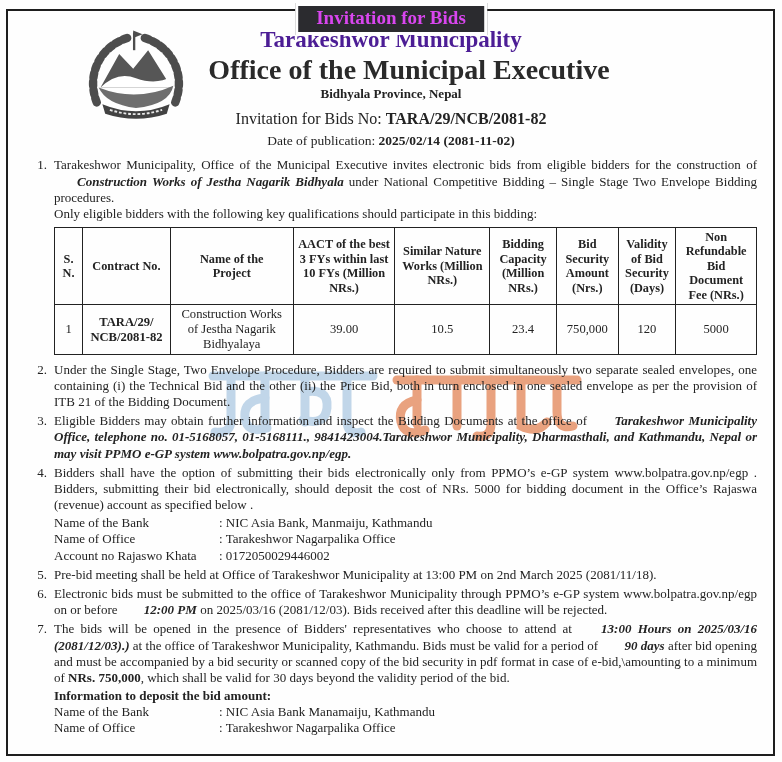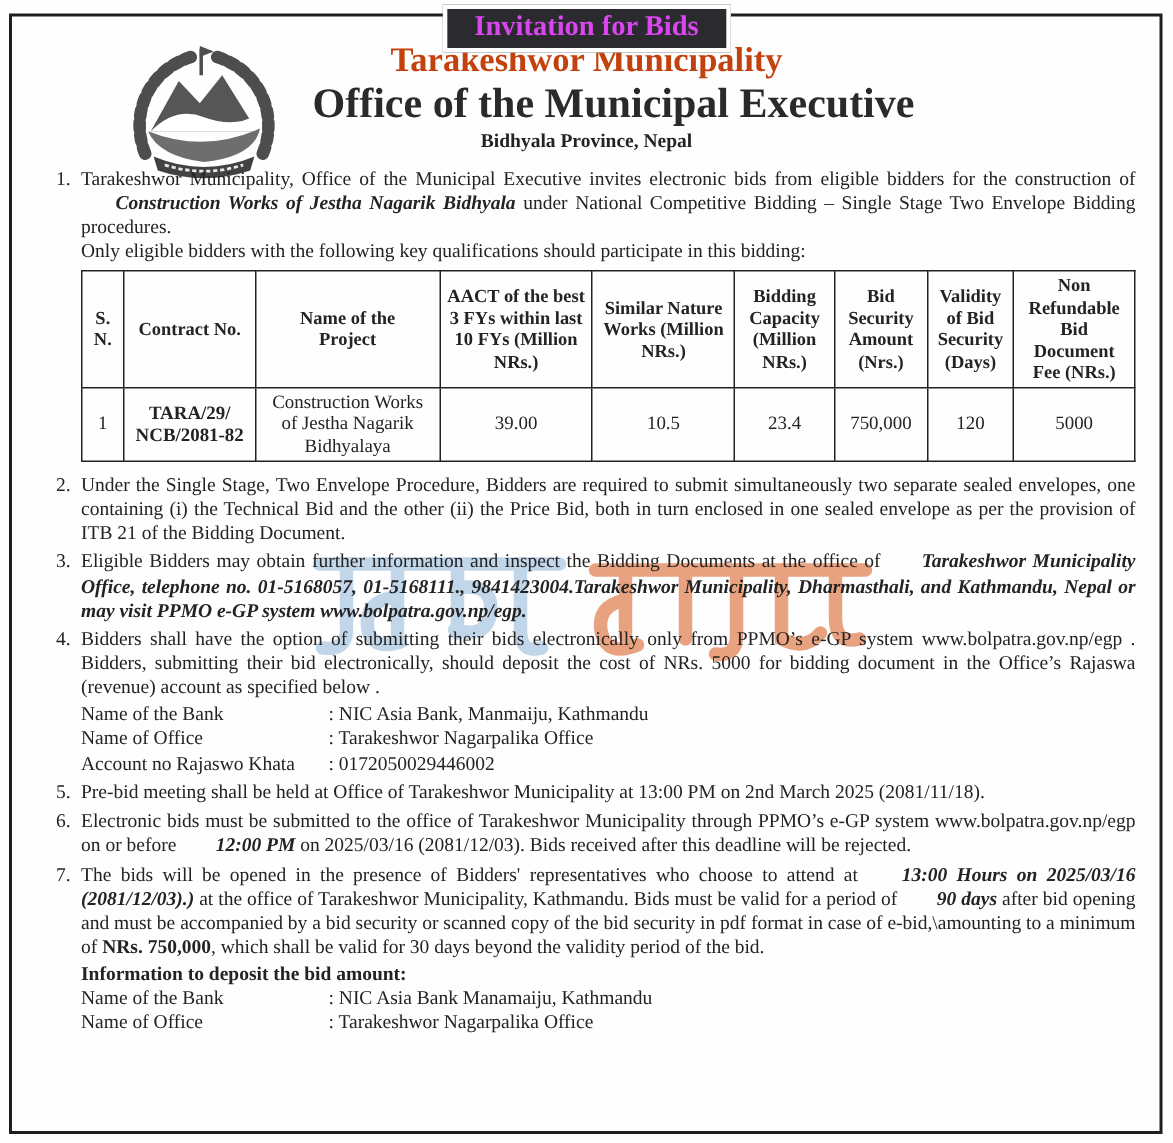--- a/index.html
+++ b/index.html
@@ -8,21 +8,21 @@
     font-family:"Liberation Serif", serif;color:#232323;overflow:hidden;
   }
   .frame{position:absolute;left:6px;top:9px;right:7px;bottom:6px;border:2px solid #1e1e1e;pointer-events:none;}
   .banner{
     position:absolute;top:3px;left:50%;transform:translateX(-50%);
     background:#2b2b2f;color:#d946ef;font-weight:bold;font-size:19px;
     padding:1px 18px 3px;border:3px solid #fff;white-space:nowrap;z-index:3;
   }
   .content{position:relative;z-index:2;}
   .header{text-align:center;padding-top:27px;line-height:1.15;}
-  .muni{font-size:23px;font-weight:bold;color:#c2410c;}
+  .muni{font-size:23px;font-weight:bold;color:#4c1d95;}
   .office{font-size:28px;font-weight:bold;margin-top:1px;color:#2a2a2a;padding-left:36px;}
   .addr{font-size:13px;font-weight:bold;margin-top:2px;}
   .addr2{font-size:13px;font-weight:bold;}
   .inv{font-size:16px;margin-top:8px;}
   .inv .strong{font-weight:bold;}
   .pub{font-size:13.5px;margin-top:5px;}
   .pub .strong{font-weight:bold;}
   .logo{position:absolute;left:80px;top:28px;width:112px;height:106px;z-index:2;}
   .list{margin:9px 25px 0 30px;}
   .item{display:flex;gap:7px;margin-top:3px;}
@@ -94,20 +94,22 @@
   <path d="M20 62 Q60 78 100 60 Q96 80 60 84 Q28 80 20 62 Z" fill="#6e6e6e"></path>
   <path d="M24 80 Q60 95 96 80 L93 90 Q60 101 27 90 Z" fill="#424242"></path>
   <path d="M32 86 Q60 95 88 86" stroke="#e8e8e8" stroke-width="2" fill="none" stroke-dasharray="3 2"></path>
 </svg>
 
 <div class="content">
   <div class="header">
     <div class="muni">Tarakeshwor Municipality</div>
     <div class="office">Office of the Municipal Executive</div>
     <div class="addr2">Bidhyala Province, Nepal</div>
+    <div class="inv"><span>Invitation for Bids No: </span><span class="strong">TARA/29/NCB/2081-82</span></div>
+    <div class="pub"><span>Date of publication: </span><span class="strong">2025/02/14 (2081-11-02)</span></div>
   </div>
 
   <div class="list">
       <div class="item">
         <div class="num">1.</div>
         <div class="itbody"><span>Tarakeshwor Municipality, Office of the Municipal Executive invites electronic bids from eligible bidders for the construction of </span><span class="b i">Construction Works of Jestha Nagarik Bidhyala</span><span> under National Competitive Bidding – Single Stage Two Envelope Bidding procedures.</span><div class="after">Only eligible bidders with the following key qualifications should participate in this bidding:</div><table class="qual">
             <colgroup>
               <col>
               <col>
               <col>

